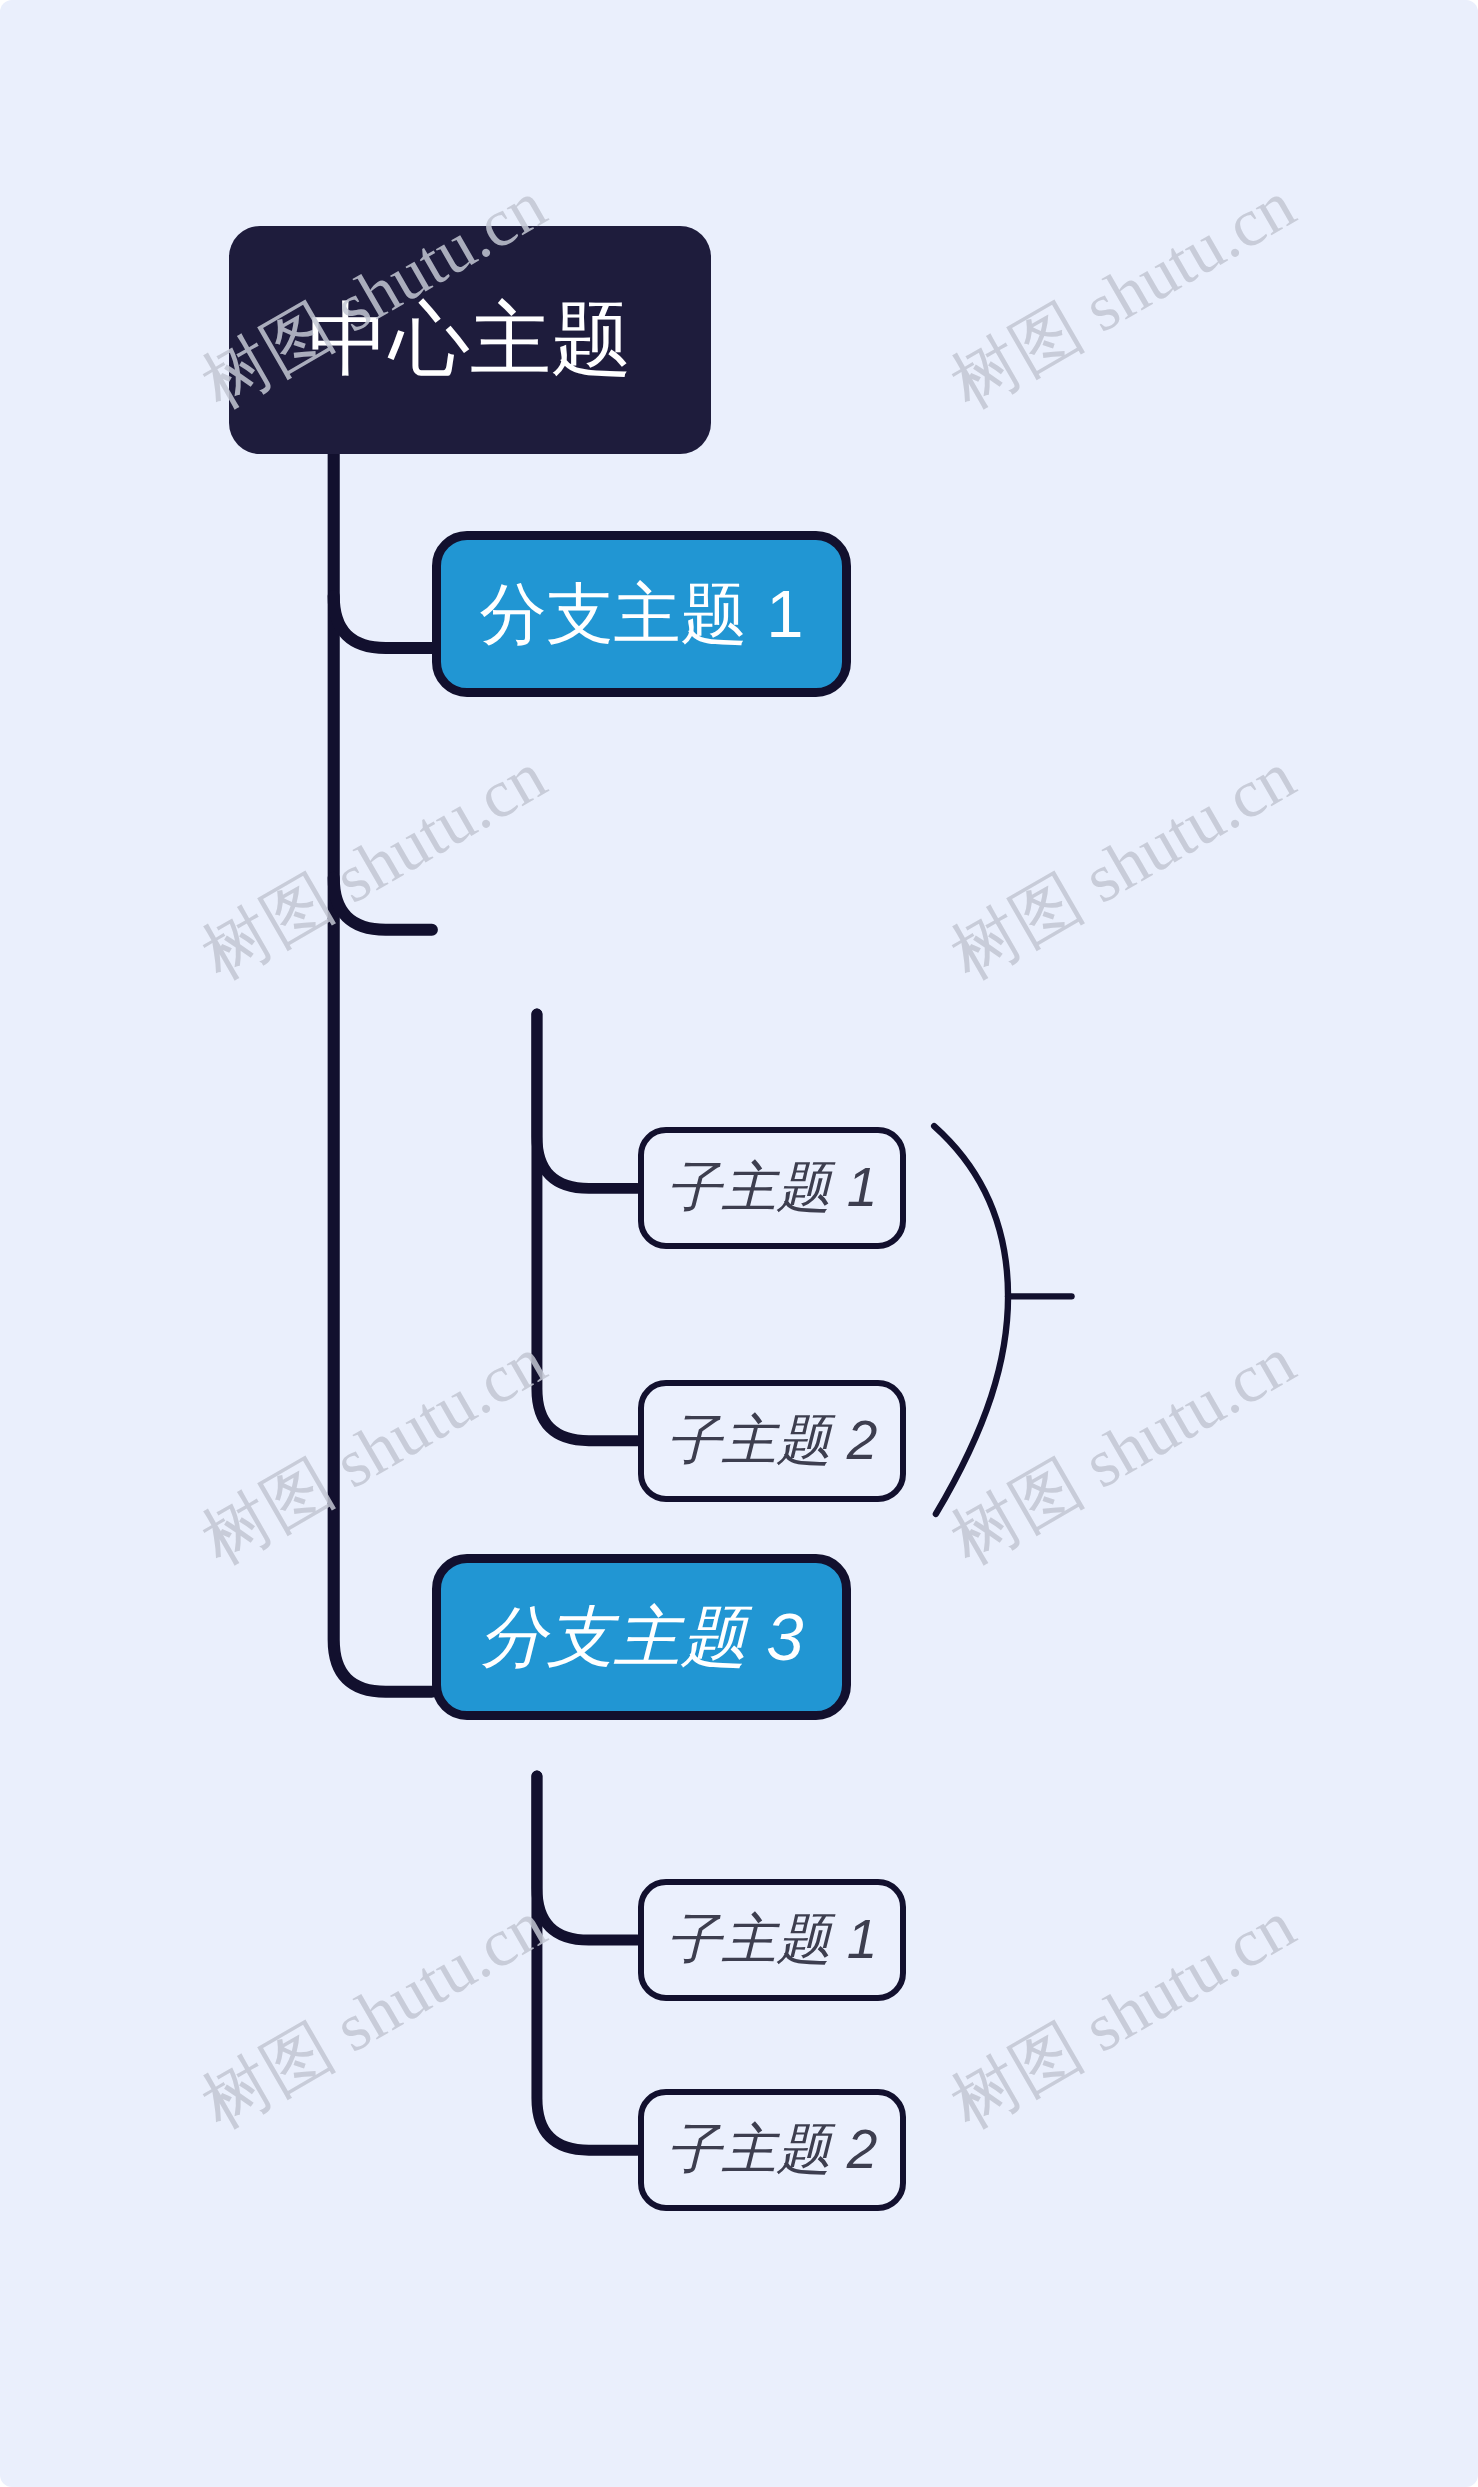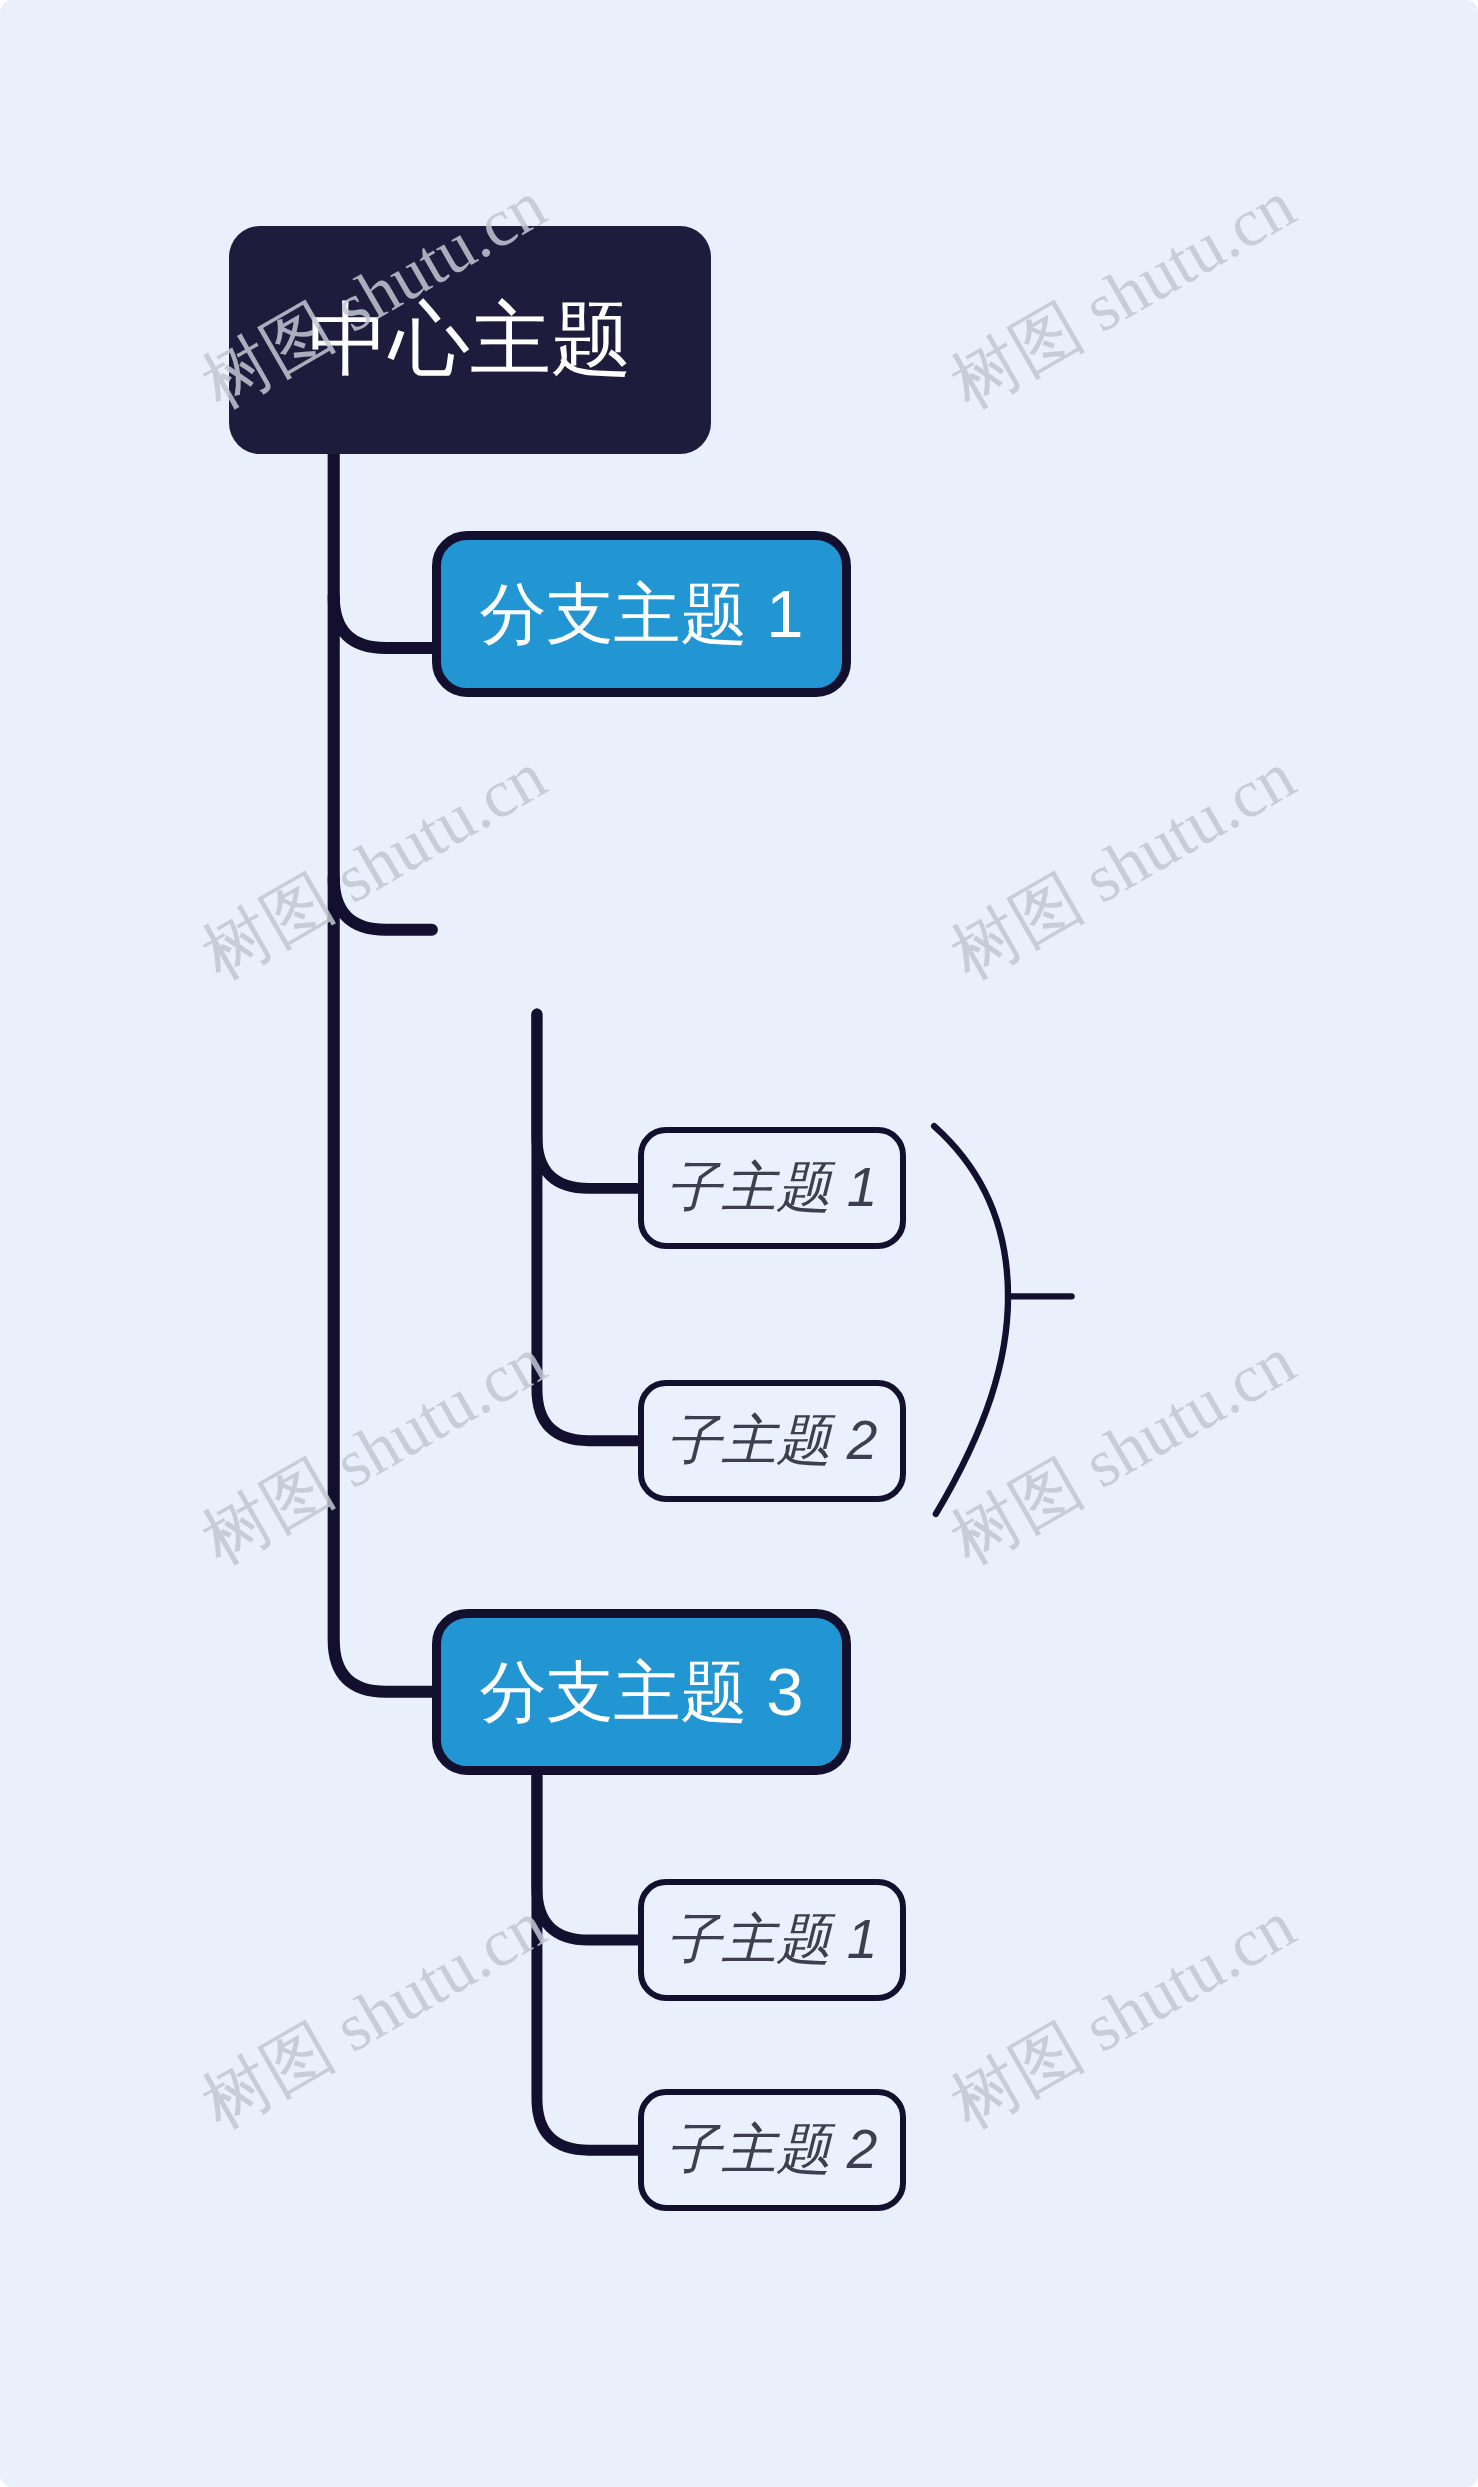--- a/index.html
+++ b/index.html
@@ -39,21 +39,21 @@
     left: 432px;
     width: 419px; height: 166px;
     background: #2196d3;
     border: 9.8px solid #12102e;
     border-radius: 35px;
     color: #ffffff;
     font-size: 67px;
   }
   .node-branch1 { top: 531px; }
   .node-branch2 { top: 847px; }
-  .node-branch3 { top: 1609px; }
+  .node-branch3 { top: 1554px; font-style: italic; }
   .node-sub {
     left: 638px;
     width: 268px; height: 122px;
     background: #ebf0fd;
     border: 6.4px solid #12102e;
     border-radius: 28px;
     color: #3d3e4f;
     font-size: 55px;
     font-style: italic;
   }

